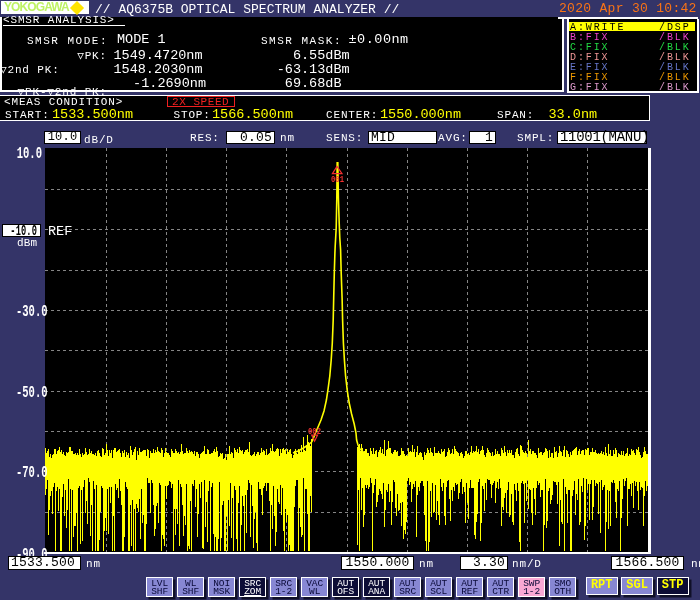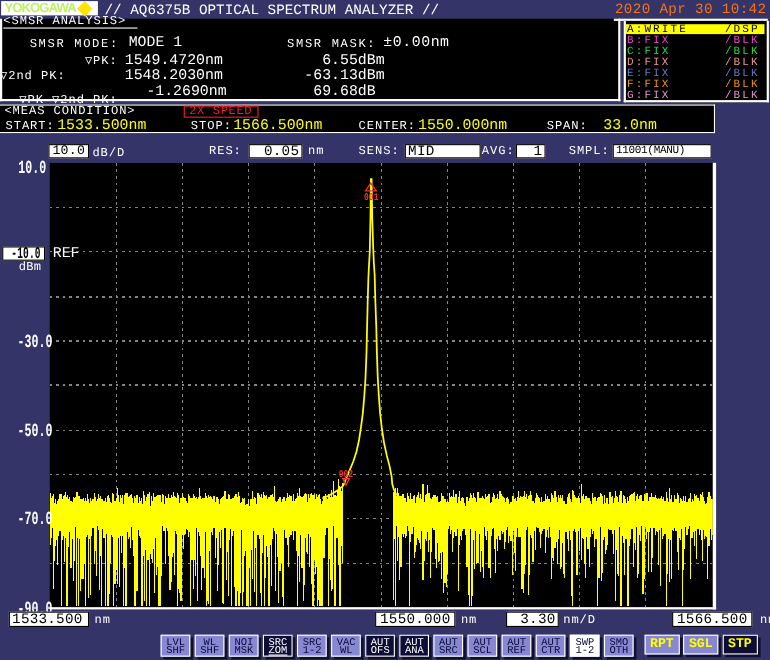--- a/index.html
+++ b/index.html
@@ -70,21 +70,21 @@
 <div class="wbox" style="left:44px;top:130.5px;width:31px;text-align:center;font-size:12px;letter-spacing:.2px">10.0</div>
 <div class="sm" style="left:84px;top:135px">dB/D</div>
 <div class="sm" style="left:190px;top:133px">RES:</div>
 <div class="wbox" style="left:226px;top:130.5px;width:43px;text-align:right">0.05</div>
 <div class="sm" style="left:280px;top:133px">nm</div>
 <div class="sm" style="left:326px;top:133px">SENS:</div>
 <div class="wbox" style="left:368px;top:130.5px;width:63px">MID</div>
 <div class="sm" style="left:438px;top:133px">AVG:</div>
 <div class="wbox" style="left:469px;top:130.5px;width:21px;text-align:right">1</div>
 <div class="sm" style="left:517px;top:133px">SMPL:</div>
-<div class="wbox" style="left:557px;top:130.5px;width:84px;font-size:10px;letter-spacing:-.3px">11001(MANU)</div>
+<div class="wbox" style="left:557px;top:130.5px;width:84px;font-size:14px;letter-spacing:-.3px">11001(MANU)</div>
 
 <svg class="abs" style="left:45px;top:148px" width="603" height="404" viewBox="0 0 603 404">
   <rect x="0" y="0" width="603" height="404" fill="#000"></rect>
   <path d="M61 0V404M121 0V404M181 0V404M241 0V404M302 0V404M362 0V404M422 0V404M482 0V404M542 0V404M0 41H603M0 81H603M0 122H603M0 162H603M0 202H603M0 243H603M0 283H603M0 323H603M0 364H603" stroke="#858585" stroke-width="1" stroke-dasharray="2.5 3.5" fill="none" shape-rendering="crispEdges"></path>
   <path d="M0.5 300V347M1.5 305V341M2.5 303V332M3.5 301V387M4.5 309V362M5.5 306V348M6.5 310V343M7.5 307V366M8.5 306V339M9.5 301V335M10.5 301V403M11.5 306V343M12.5 303V339M13.5 302V363M14.5 299V341M15.5 304V403M16.5 302V403M17.5 306V349M18.5 304V336M19.5 307V368M20.5 308V342M21.5 304V380M22.5 305V362M23.5 304V331M24.5 299V403M25.5 299V341M26.5 303V403M27.5 303V342M28.5 306V389M29.5 306V378M30.5 305V378M31.5 307V365M32.5 305V403M33.5 307V340M34.5 301V338M35.5 306V396M36.5 309V342M37.5 305V393M38.5 307V339M39.5 306V332M40.5 300V365M41.5 304V353M42.5 307V376M43.5 306V330M44.5 301V334M45.5 305V388M46.5 303V357M47.5 306V403M48.5 306V333M49.5 307V341M50.5 305V403M51.5 308V337M52.5 303V403M53.5 302V403M54.5 305V392M55.5 308V364M56.5 309V338M57.5 300V340M58.5 301V403M59.5 307V383M60.5 305V370M61.5 296V383M62.5 302V341M63.5 308V386M64.5 302V339M65.5 305V355M66.5 302V339M67.5 310V403M68.5 302V368M69.5 300V403M70.5 300V336M71.5 304V342M72.5 303V340M73.5 302V350M74.5 301V331M75.5 305V343M76.5 309V357M77.5 303V403M78.5 305V403M79.5 302V389M80.5 309V334M81.5 304V339M82.5 307V341M83.5 305V403M84.5 310V403M85.5 298V357M86.5 302V398M87.5 307V352M88.5 304V403M89.5 301V361M90.5 299V403M91.5 312V356M92.5 303V360M93.5 307V364M94.5 300V351M95.5 304V391M96.5 304V341M97.5 303V375M98.5 302V367M99.5 302V403M100.5 302V403M101.5 308V376M102.5 301V330M103.5 302V335M104.5 310V335M105.5 303V365M106.5 305V332M107.5 305V335M108.5 301V357M109.5 305V388M110.5 302V381M111.5 304V358M112.5 299V355M113.5 303V375M114.5 304V335M115.5 305V337M116.5 300V403M117.5 302V387M118.5 309V391M119.5 305V398M120.5 300V338M121.5 304V351M122.5 305V338M123.5 305V337M124.5 307V333M125.5 309V334M126.5 301V340M127.5 303V336M128.5 305V403M129.5 305V361M130.5 301V387M131.5 303V361M132.5 305V376M133.5 304V332M134.5 306V398M135.5 304V336M136.5 296V339M137.5 303V357M138.5 306V388M139.5 305V368M140.5 305V377M141.5 300V336M142.5 303V403M143.5 305V398M144.5 302V401M145.5 304V353M146.5 303V403M147.5 304V336M148.5 306V338M149.5 303V332M150.5 308V359M151.5 304V341M152.5 304V389M153.5 306V366M154.5 310V336M155.5 306V350M156.5 305V334M157.5 304V400M158.5 303V401M159.5 298V332M160.5 306V379M161.5 306V354M162.5 301V394M163.5 302V343M164.5 306V333M165.5 306V403M166.5 305V339M167.5 305V335M168.5 303V386M169.5 301V403M170.5 304V389M171.5 299V403M172.5 303V403M173.5 309V391M174.5 308V334M175.5 305V403M176.5 306V390M177.5 305V357M178.5 311V353M179.5 310V403M180.5 306V403M181.5 312V368M182.5 306V403M183.5 306V352M184.5 298V378M185.5 306V335M186.5 304V390M187.5 305V350M188.5 310V403M189.5 300V338M190.5 302V342M191.5 304V391M192.5 301V403M193.5 305V355M194.5 299V338M195.5 302V403M196.5 303V377M197.5 302V348M198.5 306V358M199.5 304V403M200.5 302V347M201.5 302V385M202.5 301V342M203.5 304V332M204.5 294V335M205.5 307V389M206.5 308V337M207.5 307V358M208.5 306V400M209.5 304V371M210.5 308V364M211.5 306V395M212.5 304V403M213.5 304V334M214.5 307V341M215.5 305V341M216.5 300V347M217.5 304V367M218.5 302V340M219.5 303V338M220.5 307V335M221.5 301V343M222.5 307V335M223.5 306V335M224.5 305V353M225.5 300V403M226.5 303V357M227.5 296V381M228.5 303V338M229.5 304V368M230.5 303V398M231.5 301V384M232.5 300V341M233.5 301V354M234.5 308V356M235.5 301V337M236.5 305V367M237.5 301V340M238.5 300V383M239.5 302V403M240.5 301V361M241.5 306V374M242.5 301V367M243.5 304V403M244.5 302V397M245.5 301V403M246.5 306V403M247.5 310V403M248.5 307V403M249.5 303V359M250.5 301V338M251.5 305V332M252.5 306V332M253.5 301V403M254.5 303V360M255.5 304V379M256.5 297V389M257.5 304V387M258.5 289V330M259.5 302V403M260.5 303V341M261.5 297V341M262.5 287V366M263.5 294V403M264.5 296V403M265.5 298V348M266.5 291V364M312.5 299V397M313.5 299V342M314.5 296V403M315.5 303V330M316.5 296V362M317.5 300V340M318.5 304V379M319.5 303V367M320.5 301V337M321.5 301V340M322.5 305V337M323.5 305V341M324.5 308V339M325.5 300V330M326.5 303V335M327.5 306V403M328.5 300V345M329.5 306V337M330.5 303V331M331.5 302V359M332.5 309V354M333.5 304V347M334.5 302V341M335.5 299V343M336.5 305V346M337.5 301V351M338.5 306V335M339.5 292V379M340.5 308V362M341.5 302V342M342.5 301V344M343.5 293V336M344.5 300V354M345.5 300V343M346.5 305V377M347.5 306V354M348.5 304V332M349.5 302V334M350.5 302V360M351.5 304V368M352.5 303V346M353.5 308V363M354.5 308V362M355.5 307V355M356.5 300V378M357.5 303V354M358.5 303V391M359.5 306V382M360.5 308V386M361.5 307V374M362.5 308V333M363.5 300V330M364.5 304V337M365.5 303V334M366.5 304V354M367.5 297V341M368.5 304V336M369.5 301V339M370.5 309V333M371.5 304V389M372.5 298V347M373.5 307V339M374.5 305V343M375.5 304V335M376.5 305V333M377.5 309V333M378.5 312V338M379.5 304V367M380.5 307V393M381.5 305V403M382.5 300V333M383.5 302V403M384.5 305V394M385.5 300V343M386.5 304V369M387.5 305V335M388.5 308V365M389.5 299V364M390.5 305V337M391.5 305V372M392.5 305V353M393.5 303V367M394.5 305V377M395.5 306V331M396.5 301V339M397.5 304V343M398.5 303V335M399.5 301V368M400.5 309V377M401.5 308V339M402.5 304V333M403.5 300V332M404.5 302V351M405.5 306V373M406.5 305V342M407.5 301V353M408.5 306V339M409.5 298V343M410.5 301V335M411.5 303V337M412.5 304V336M413.5 305V351M414.5 308V345M415.5 305V334M416.5 304V331M417.5 306V346M418.5 310V339M419.5 308V344M420.5 303V375M421.5 303V335M422.5 306V355M423.5 305V371M424.5 307V340M425.5 304V332M426.5 298V340M427.5 305V340M428.5 303V340M429.5 304V387M430.5 303V391M431.5 298V374M432.5 304V366M433.5 301V334M434.5 306V331M435.5 303V393M436.5 302V375M437.5 298V338M438.5 302V341M439.5 307V363M440.5 309V335M441.5 305V352M442.5 300V331M443.5 302V332M444.5 304V332M445.5 305V336M446.5 308V350M447.5 304V337M448.5 308V335M449.5 307V333M450.5 301V355M451.5 306V340M452.5 303V334M453.5 306V341M454.5 306V331M455.5 308V340M456.5 300V378M457.5 302V359M458.5 305V362M459.5 298V350M460.5 304V345M461.5 308V365M462.5 302V342M463.5 305V334M464.5 302V369M465.5 305V367M466.5 302V346M467.5 307V374M468.5 307V377M469.5 310V336M470.5 304V342M471.5 301V353M472.5 300V335M473.5 306V343M474.5 308V394M475.5 297V403M476.5 298V335M477.5 302V333M478.5 304V336M479.5 305V375M480.5 303V335M481.5 305V353M482.5 309V332M483.5 292V361M484.5 303V341M485.5 301V342M486.5 306V365M487.5 303V377M488.5 303V340M489.5 305V351M490.5 305V367M491.5 307V340M492.5 310V333M493.5 300V337M494.5 305V335M495.5 304V349M496.5 304V342M497.5 307V342M498.5 305V403M499.5 304V377M500.5 300V331M501.5 301V380M502.5 303V373M503.5 310V343M504.5 302V340M505.5 309V356M506.5 305V352M507.5 305V347M508.5 310V333M509.5 299V334M510.5 304V334M511.5 303V337M512.5 309V356M513.5 305V334M514.5 298V398M515.5 303V352M516.5 304V374M517.5 308V376M518.5 302V331M519.5 298V403M520.5 309V339M521.5 302V346M522.5 303V375M523.5 306V342M524.5 309V342M525.5 304V403M526.5 307V403M527.5 303V348M528.5 302V342M529.5 301V333M530.5 300V367M531.5 299V346M532.5 307V352M533.5 303V331M534.5 301V377M535.5 306V374M536.5 303V338M537.5 302V344M538.5 302V330M539.5 307V392M540.5 301V378M541.5 302V331M542.5 300V342M543.5 300V336M544.5 307V372M545.5 304V336M546.5 304V332M547.5 300V372M548.5 304V359M549.5 304V332M550.5 302V338M551.5 305V335M552.5 306V336M553.5 305V366M554.5 306V334M555.5 305V385M556.5 303V332M557.5 306V342M558.5 304V339M559.5 307V337M560.5 299V403M561.5 305V374M562.5 308V342M563.5 296V381M564.5 306V343M565.5 302V378M566.5 308V334M567.5 308V335M568.5 302V332M569.5 306V335M570.5 300V354M571.5 302V370M572.5 309V341M573.5 305V343M574.5 306V333M575.5 307V403M576.5 303V370M577.5 307V351M578.5 303V331M579.5 308V338M580.5 306V333M581.5 305V330M582.5 300V378M583.5 308V341M584.5 306V341M585.5 307V336M586.5 301V348M587.5 303V335M588.5 302V360M589.5 305V333M590.5 307V338M591.5 301V334M592.5 302V343M593.5 299V362M594.5 304V334M595.5 307V342M596.5 310V339M597.5 309V340M598.5 304V378M599.5 299V348M600.5 303V333M601.5 306V343M602.5 306V338" stroke="#ffff00" stroke-width="1" fill="none" shape-rendering="crispEdges"></path>
   <path d="M292.2 14.0L291.8 50.0L291.2 80.0L290.2 98.0L289.9 105.0L289.3 125.0L288.7 150.0L288.2 172.0L287.3 195.0L286.2 212.0L284.8 228.0L283.2 240.0L281.4 252.0L279.0 263.0L276.0 272.0L272.6 280.0L269.6 287.0L268.2 291.0L266.6 294.0L263.0 297.0L258.5 300.0L253.0 303.0L248.0 305.0M292.8 14.0L293.4 50.0L294.2 75.0L294.8 90.0L295.6 102.0L296.2 125.0L297.1 150.0L297.6 172.0L298.4 195.0L299.4 212.0L300.6 228.0L302.2 242.0L304.2 255.0L306.6 266.0L309.2 276.0L311.0 285.0L311.6 292.0L313.0 297.0L315.0 301.0L317.2 303.0L319.5 305.0" stroke="#ffff00" stroke-width="1.6" fill="none"></path>
   <g stroke="#f53030" fill="none" stroke-width="1.2">
     <path d="M292 18.4L287.4 25.6H297Z"></path>
     <path d="M266.7 287.2h5.8l-2.9 6z"></path>
   </g>
@@ -119,17 +119,17 @@
 <div class="abs" style="left:208.2px;top:577px;width:25px;height:16.5px;background:#8787d3;border:1.5px solid #fff;box-shadow:2.5px 2.5px 0 #101028;color:#0a0a38;font:9.5px/8px 'Liberation Mono',monospace;text-align:center;padding-top:1.5px">NOI<br><span style="">MSK</span></div>
 <div class="abs" style="left:239.2px;top:577px;width:25px;height:16.5px;background:#0d0d36;border:1.5px solid #fff;box-shadow:2.5px 2.5px 0 #101028;color:#fff;font:9.5px/8px 'Liberation Mono',monospace;text-align:center;padding-top:1.5px">SRC<br><span style="text-decoration:underline">ZOM</span></div>
 <div class="abs" style="left:270.2px;top:577px;width:25px;height:16.5px;background:#8787d3;border:1.5px solid #fff;box-shadow:2.5px 2.5px 0 #101028;color:#0a0a38;font:9.5px/8px 'Liberation Mono',monospace;text-align:center;padding-top:1.5px">SRC<br><span style="">1-2</span></div>
 <div class="abs" style="left:301.2px;top:577px;width:25px;height:16.5px;background:#8787d3;border:1.5px solid #fff;box-shadow:2.5px 2.5px 0 #101028;color:#0a0a38;font:9.5px/8px 'Liberation Mono',monospace;text-align:center;padding-top:1.5px">VAC<br><span style="">WL</span></div>
 <div class="abs" style="left:332.2px;top:577px;width:25px;height:16.5px;background:#0d0d36;border:1.5px solid #fff;box-shadow:2.5px 2.5px 0 #101028;color:#fff;font:9.5px/8px 'Liberation Mono',monospace;text-align:center;padding-top:1.5px">AUT<br><span style="">OFS</span></div>
 <div class="abs" style="left:363.2px;top:577px;width:25px;height:16.5px;background:#0d0d36;border:1.5px solid #fff;box-shadow:2.5px 2.5px 0 #101028;color:#fff;font:9.5px/8px 'Liberation Mono',monospace;text-align:center;padding-top:1.5px">AUT<br><span style="">ANA</span></div>
 <div class="abs" style="left:394.2px;top:577px;width:25px;height:16.5px;background:#8787d3;border:1.5px solid #fff;box-shadow:2.5px 2.5px 0 #101028;color:#0a0a38;font:9.5px/8px 'Liberation Mono',monospace;text-align:center;padding-top:1.5px">AUT<br><span style="">SRC</span></div>
 <div class="abs" style="left:425.2px;top:577px;width:25px;height:16.5px;background:#8787d3;border:1.5px solid #fff;box-shadow:2.5px 2.5px 0 #101028;color:#0a0a38;font:9.5px/8px 'Liberation Mono',monospace;text-align:center;padding-top:1.5px">AUT<br><span style="">SCL</span></div>
 <div class="abs" style="left:456.2px;top:577px;width:25px;height:16.5px;background:#8787d3;border:1.5px solid #fff;box-shadow:2.5px 2.5px 0 #101028;color:#0a0a38;font:9.5px/8px 'Liberation Mono',monospace;text-align:center;padding-top:1.5px">AUT<br><span style="">REF</span></div>
 <div class="abs" style="left:487.2px;top:577px;width:25px;height:16.5px;background:#8787d3;border:1.5px solid #fff;box-shadow:2.5px 2.5px 0 #101028;color:#0a0a38;font:9.5px/8px 'Liberation Mono',monospace;text-align:center;padding-top:1.5px">AUT<br><span style="">CTR</span></div>
-<div class="abs" style="left:518.2px;top:577px;width:25px;height:16.5px;background:#ffffff;border:1.5px solid #fff;box-shadow:2.5px 2.5px 0 #101028;color:#0a0a38;font:9.5px/8px 'Liberation Mono',monospace;text-align:center;padding-top:1.5px">SWP<br><span style="">1-2</span></div>
+<div class="abs" style="left:518.2px;top:577px;width:25px;height:16.5px;background:#f9a8d4;border:1.5px solid #fff;box-shadow:2.5px 2.5px 0 #101028;color:#0a0a38;font:9.5px/8px 'Liberation Mono',monospace;text-align:center;padding-top:1.5px">SWP<br><span style="">1-2</span></div>
 <div class="abs" style="left:549.2px;top:577px;width:25px;height:16.5px;background:#8787d3;border:1.5px solid #fff;box-shadow:2.5px 2.5px 0 #101028;color:#0a0a38;font:9.5px/8px 'Liberation Mono',monospace;text-align:center;padding-top:1.5px">SMO<br><span style="">OTH</span></div>
 <div class="abs" style="left:585.7px;top:577px;width:30px;height:15.5px;background:#8787d3;border:1.5px solid #fff;box-shadow:2.5px 2.5px 0 #101028;color:#ffff00;font:bold 12px/15px 'Liberation Mono',monospace;text-align:center">RPT</div>
 <div class="abs" style="left:621.1px;top:577px;width:30px;height:15.5px;background:#8787d3;border:1.5px solid #fff;box-shadow:2.5px 2.5px 0 #101028;color:#ffff00;font:bold 12px/15px 'Liberation Mono',monospace;text-align:center">SGL</div>
 <div class="abs" style="left:656.6px;top:577px;width:30px;height:15.5px;background:#0d0d36;border:1.5px solid #fff;box-shadow:2.5px 2.5px 0 #101028;color:#ffff00;font:bold 12px/15px 'Liberation Mono',monospace;text-align:center">STP</div>
 
 </body></html>

